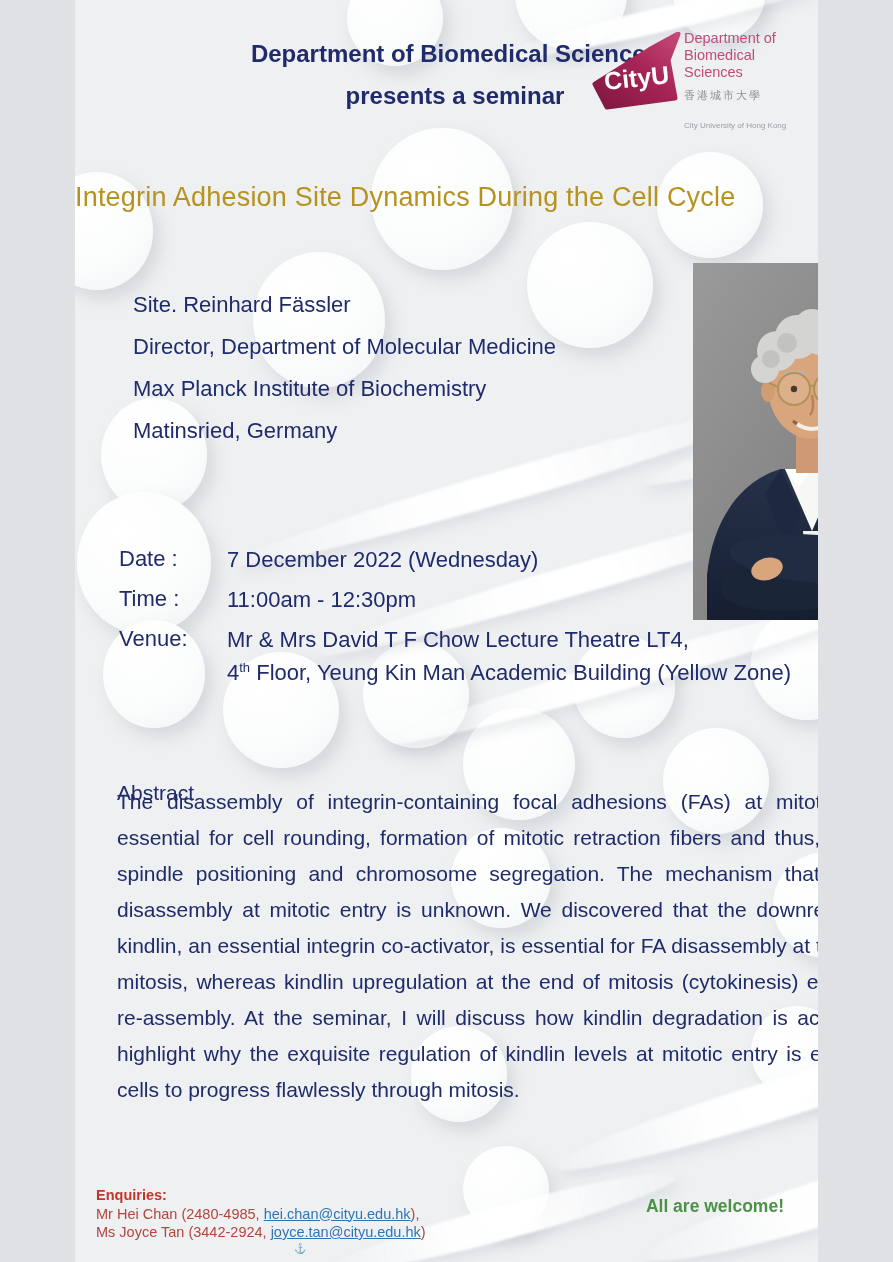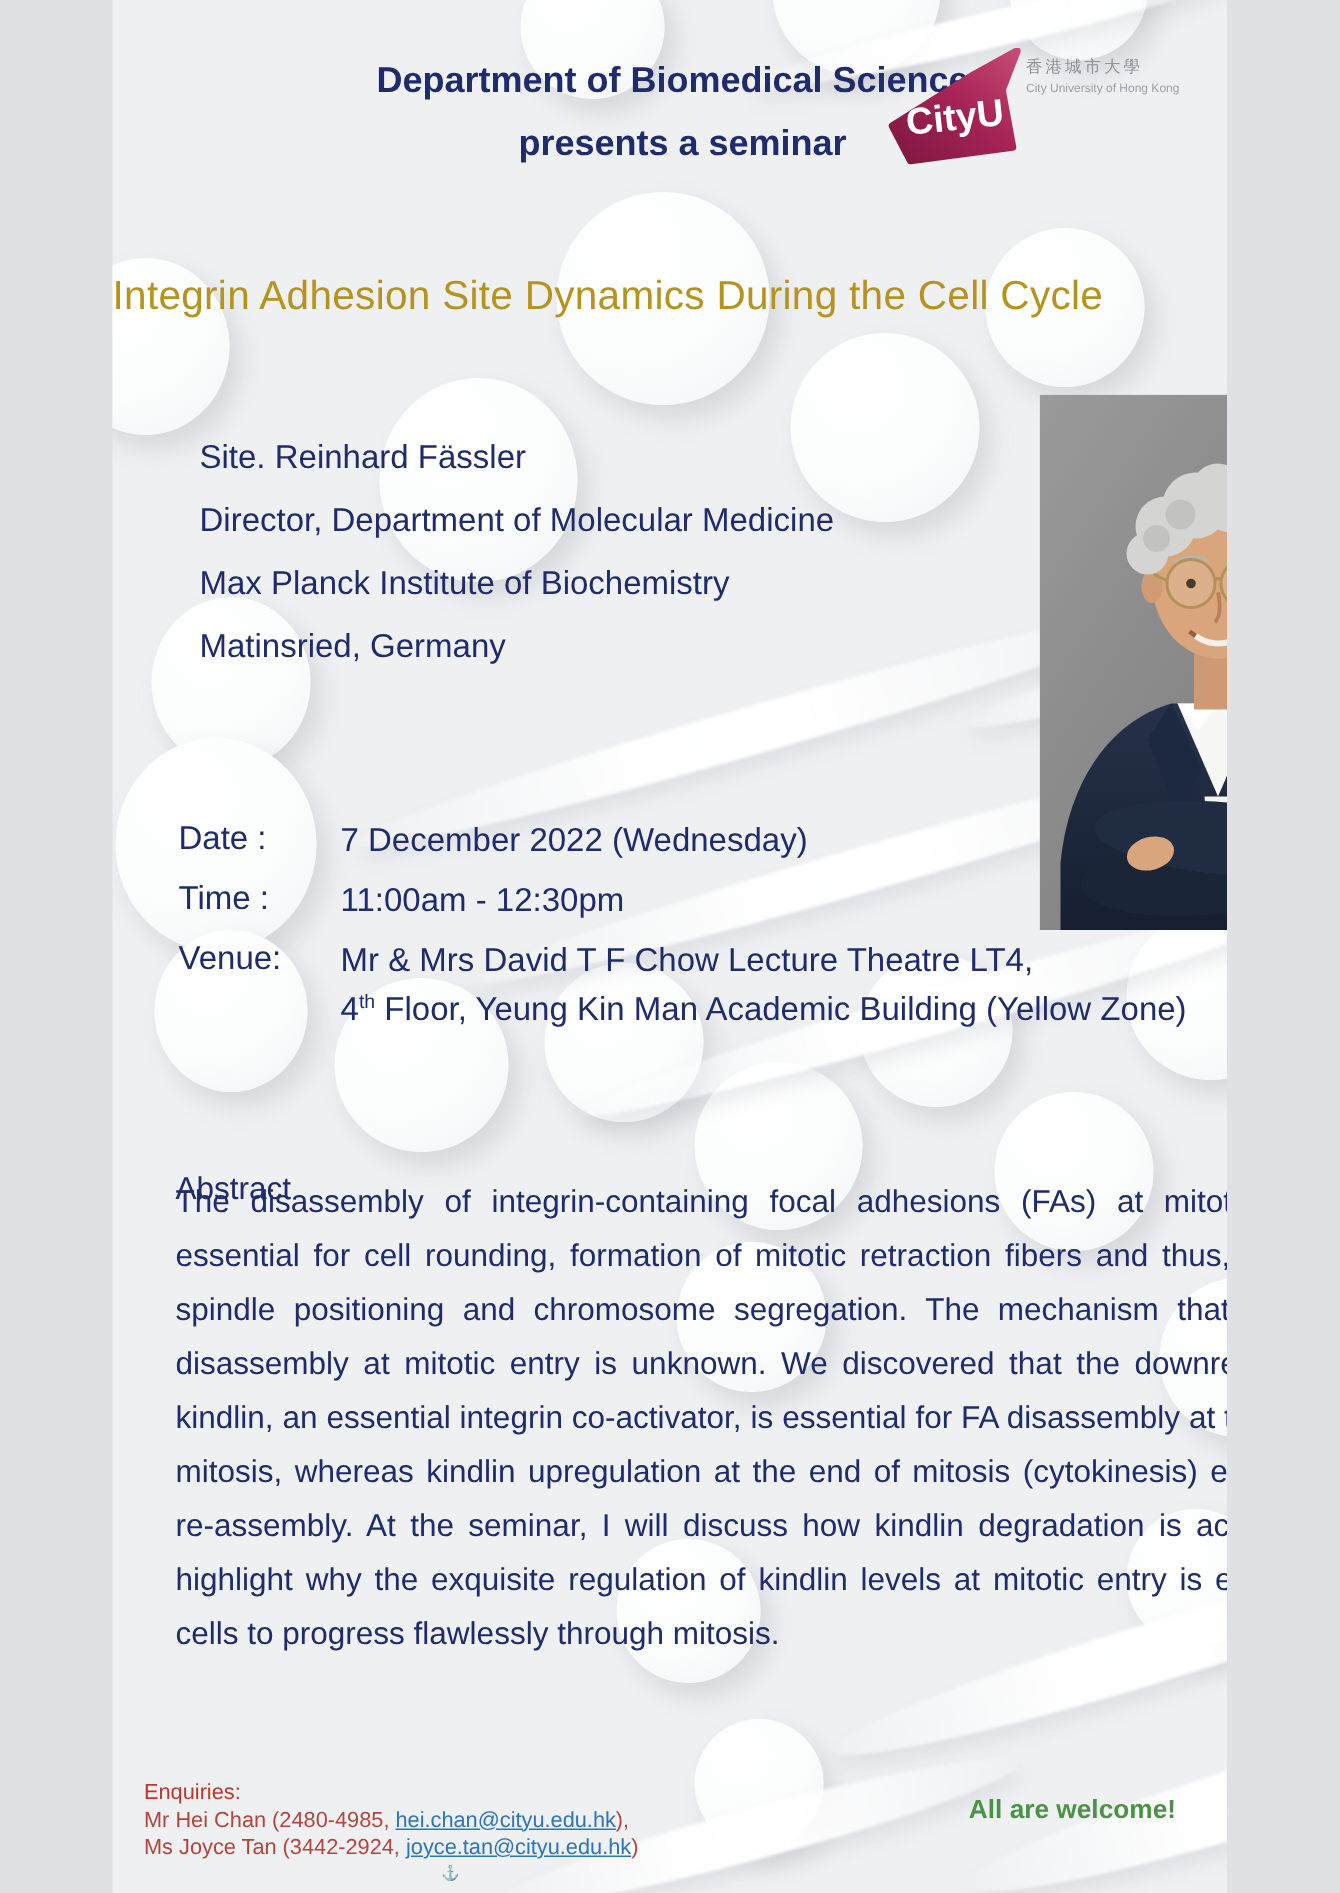--- a/index.html
+++ b/index.html
@@ -25,21 +25,21 @@
   .content{position:absolute;inset:0;z-index:1;}
 
   
   .header-block{position:absolute;top:33px;left:0;width:760px;text-align:center;
     color:#1F2B6B;font-weight:bold;font-size:24px;line-height:42px;}
   .logo{position:absolute;top:28px;right:12px;width:215px;height:82px;}
   .logo-mark{position:absolute;left:0;top:4px;}
   .logo-text{position:absolute;left:93px;top:2px;}
   .logo-dept{color:#C04B7B;font-size:14.5px;line-height:17px;font-weight:400;}
   .logo-cn{color:#8d9298;font-size:11px;margin-top:7px;letter-spacing:2px;}
-  .logo-en{color:#9aa0a6;font-size:8px;margin-top:2px;}
+  .logo-en{color:#9aa0a6;font-size:8px;margin-top:18px;}
 
   
   .seminar-title{position:absolute;top:182px;left:0;width:893px;text-align:left;
     color:#B6921E;font-size:27px;font-weight:400;letter-spacing:0.2px;}
 
   
   .speaker-block{position:absolute;top:284px;left:58px;color:#1F2B6B;font-size:22px;line-height:42px;}
 
   
   .photo{position:absolute;left:618px;top:263px;width:238px;height:357px;overflow:hidden;}
@@ -51,21 +51,21 @@
   .detail-value{display:inline-block;vertical-align:top;line-height:28px;}
   .detail-value sup{font-size:13px;}
 
   
   .abstract-heading{position:absolute;left:42px;top:781px;color:#1F2B6B;font-size:21px;}
   .abstract-text{position:absolute;left:42px;top:784px;width:809px;
     color:#1F2B6B;font-size:21px;line-height:36px;text-align:justify;}
 
   
   .enquiries{position:absolute;left:21px;top:1186px;font-size:14.5px;line-height:18.5px;color:#B2453C;}
-  .enquiries .enq-heading{color:#C0362C;font-weight:normal;}
+  .enquiries .enq-heading{color:#C0362C;font-weight:bold;}
   .email-link{color:#2E75B6;text-decoration:underline;cursor:pointer;}
   .welcome{position:absolute;right:34px;top:1196px;color:#4C9246;font-size:17.5px;font-weight:bold;}
   .anchor-mark{position:absolute;left:219px;top:1243px;color:#b3b6ba;font-size:10px;opacity:0.85;}
 </style>
 </head>
 <body>
 
 <div class="page">
 
   <div class="bg-layer">
@@ -121,20 +121,24 @@
           <linearGradient id="logoGrad" x1="0" y1="1" x2="1" y2="0">
             <stop offset="0" stop-color="#7E1740"></stop>
             <stop offset="0.55" stop-color="#A62456"></stop>
             <stop offset="1" stop-color="#C74A78"></stop>
           </linearGradient>
         </defs>
         <path d="M4 52 L58 18 L87 2 L77 28 L84 66 L16 75 Z" fill="url(#logoGrad)" stroke="url(#logoGrad)" stroke-width="5" stroke-linejoin="round"></path>
         <text x="14" y="58" fill="#ffffff" font-family="Liberation Sans, sans-serif" font-size="25" font-weight="bold" transform="rotate(-6 14 58)">CityU</text>
       </svg>
       <div class="logo-text">
+        <div class="logo-dept">
+          <div>Department of</div>
+          <div>Biomedical Sciences</div>
+        </div>
         <div class="logo-cn">香港城市大學</div>
         <div class="logo-en">City University of Hong Kong</div>
       </div>
     </div>
 
     <div class="seminar-title">Integrin Adhesion Site Dynamics During the Cell Cycle</div>
 
     <div class="speaker-block">
       <div>Site. Reinhard Fässler</div>
       <div>Director, Department of Molecular Medicine</div>

